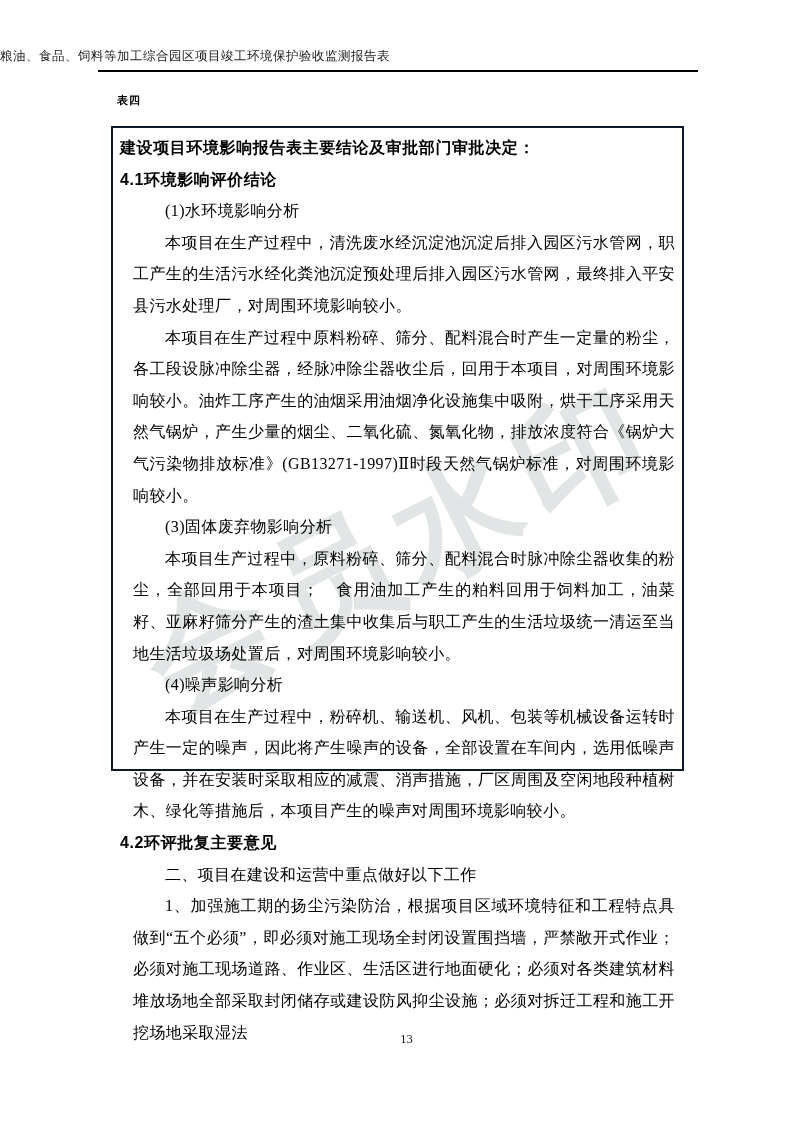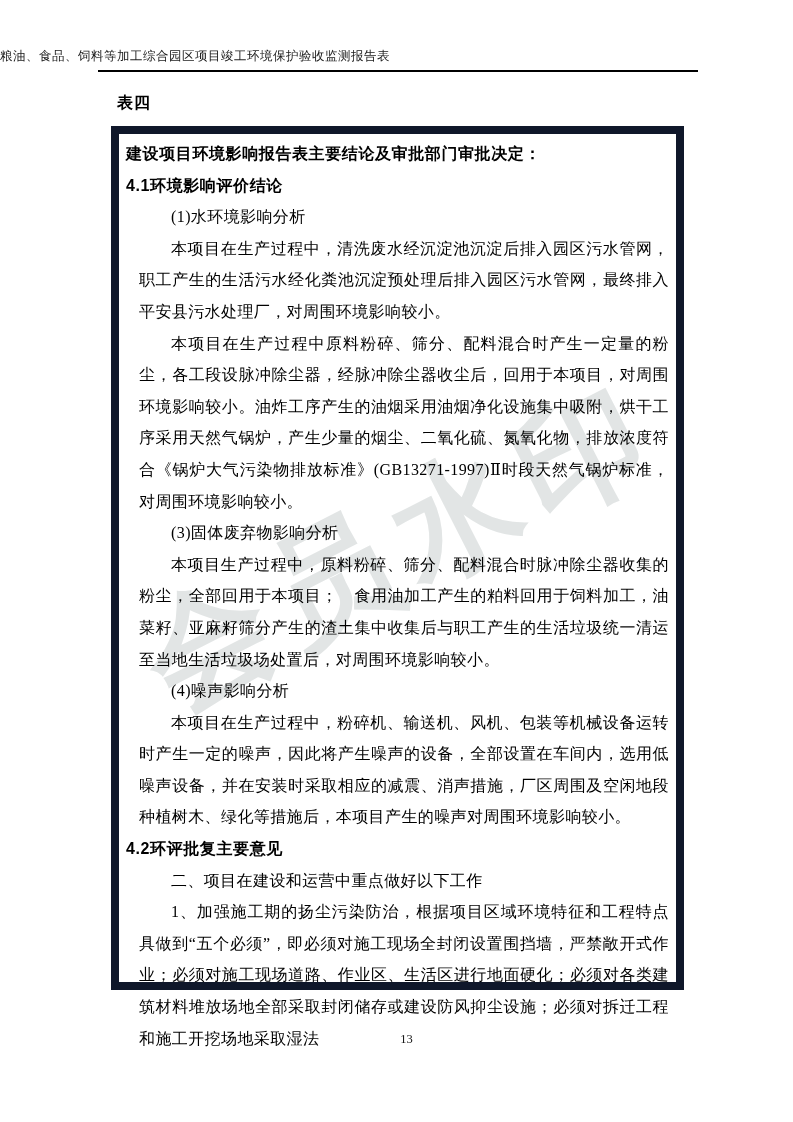--- a/index.html
+++ b/index.html
@@ -27,21 +27,21 @@
   }
   .header-rule {
     position: absolute;
     top: 70px; left: 98px;
     width: 600px;
     border-top: 2px solid #000000;
   }
   .table-label {
     position: absolute;
     top: 93px; left: 117px;
-    font-size: 16px;
+    font-size: 11px;
     font-weight: bold;
     font-family: "Liberation Sans", "DejaVu Sans", sans-serif;
     letter-spacing: 1px;
   }
   .watermark {
     position: absolute;
     left: 100px; top: 470px;
     width: 600px;
     text-align: center;
     transform: rotate(-27deg);
@@ -51,22 +51,22 @@
     color: #e2e5e5;
     letter-spacing: 14px;
     white-space: nowrap;
     z-index: 0;
     user-select: none;
     font-family: "Liberation Sans", "DejaVu Sans", sans-serif;
   }
   .content-box {
     position: absolute;
     left: 111px; top: 126px;
-    width: 573px; height: 864px;
-    border: 8px solid #0f172a;
+    width: 573px; height: 645px;
+    border: 2px solid #0f172a;
     padding: 4px 7px 0 7px;
     z-index: 1;
     background: transparent;
   }
   .content-box p {
     font-size: 16px;
     line-height: 31.6px;
     letter-spacing: 0.4px;
     text-align: justify;
     text-justify: inter-ideograph;

